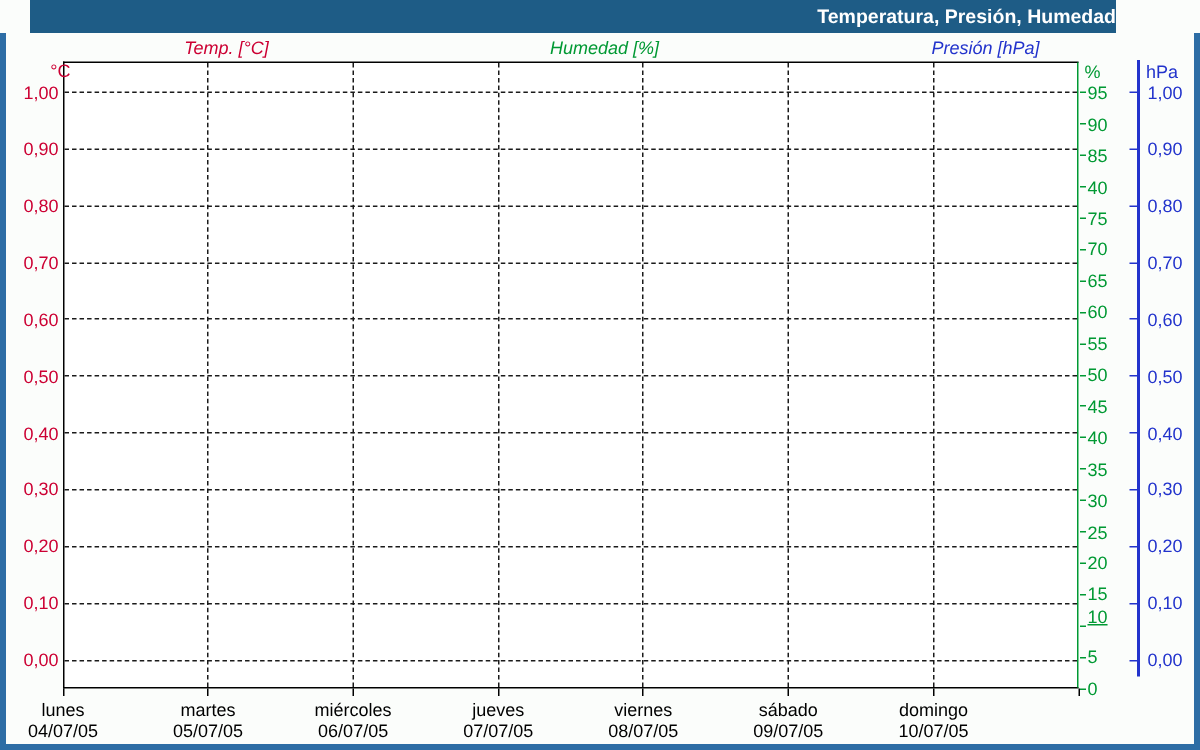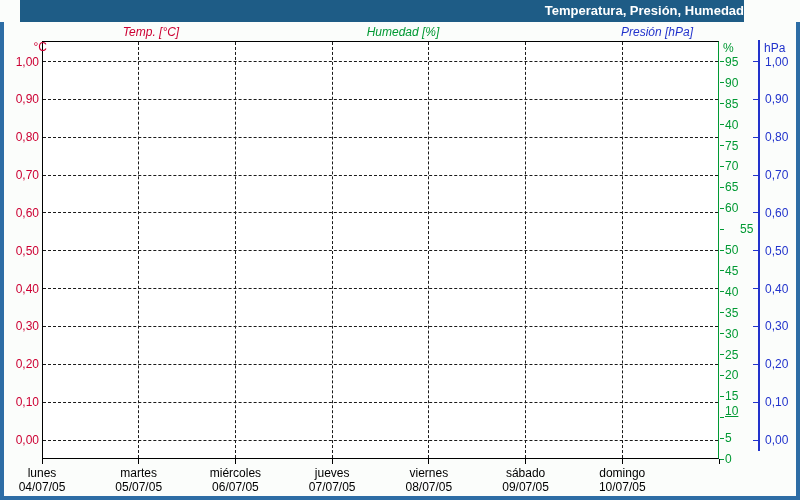--- a/index.html
+++ b/index.html
@@ -106,21 +106,21 @@
       <div class="ticklab c-green" style="left: 725px; top: 116.6px;">40</div>
       <div class="tickmark" style="left: 720px; top: 145px; width: 4px; height: 1px; background: var(--green);"></div>
       <div class="ticklab c-green" style="left: 725px; top: 137.5px;">75</div>
       <div class="tickmark" style="left: 720px; top: 165.9px; width: 4px; height: 1px; background: var(--green);"></div>
       <div class="ticklab c-green" style="left: 725px; top: 158.4px; text-align: right;">70</div>
       <div class="tickmark" style="left: 720px; top: 186.8px; width: 4px; height: 1px; background: var(--green);"></div>
       <div class="ticklab c-green" style="left: 725px; top: 179.3px;">65</div>
       <div class="tickmark" style="left: 720px; top: 207.7px; width: 4px; height: 1px; background: var(--green);"></div>
       <div class="ticklab c-green" style="left: 725px; top: 200.2px;">60</div>
       <div class="tickmark" style="left: 720px; top: 228.6px; width: 4px; height: 1px; background: var(--green);"></div>
-      <div class="ticklab c-green" style="left: 725px; top: 221.1px; margin-left: 15px;">55</div>
+      <div class="ticklab c-green" style="left: 725px; top: 221.1px;">55</div>
       <div class="tickmark" style="left: 720px; top: 249.5px; width: 4px; height: 1px; background: var(--green);"></div>
       <div class="ticklab c-green" style="left: 725px; top: 242px;">50</div>
       <div class="tickmark" style="left: 720px; top: 270.4px; width: 4px; height: 1px; background: var(--green);"></div>
       <div class="ticklab c-green" style="left: 725px; top: 262.9px;">45</div>
       <div class="tickmark" style="left: 720px; top: 291.3px; width: 4px; height: 1px; background: var(--green);"></div>
       <div class="ticklab c-green" style="left: 725px; top: 283.8px;">40</div>
       <div class="tickmark" style="left: 720px; top: 312.2px; width: 4px; height: 1px; background: var(--green);"></div>
       <div class="ticklab c-green" style="left: 725px; top: 304.7px;">35</div>
       <div class="tickmark" style="left: 720px; top: 333.1px; width: 4px; height: 1px; background: var(--green);"></div>
       <div class="ticklab c-green" style="left: 725px; top: 325.6px;">30</div>

